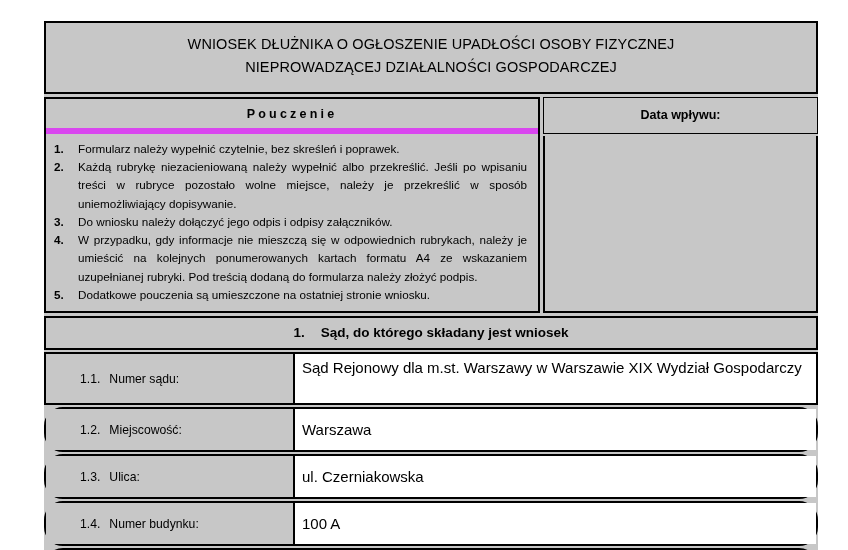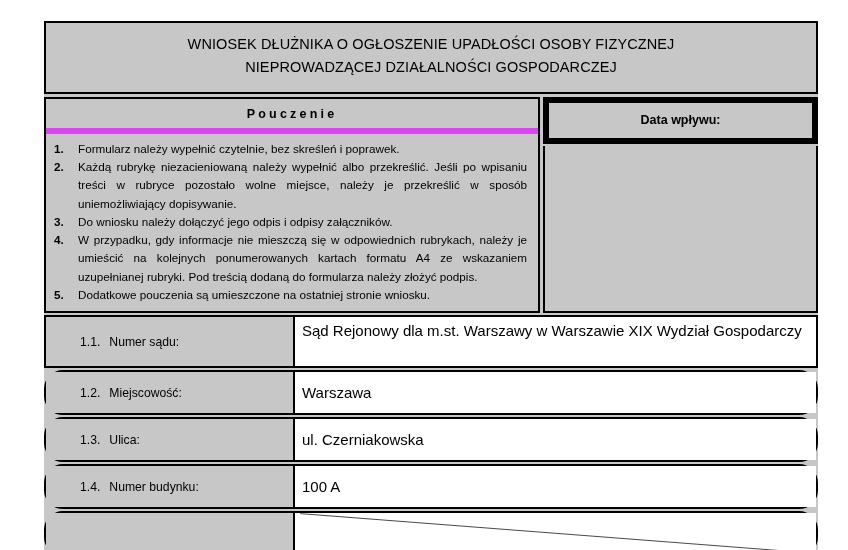--- a/index.html
+++ b/index.html
@@ -90,21 +90,21 @@
     text-justify: inter-word;
   }
 
   .date-col {
     flex: 1 1 auto;
     margin-left: 3px;
     display: flex;
     flex-direction: column;
   }
   .date-head {
-    border: 6px solid #000000;
+    border: 1px solid #000000;
     background: #c7c7c7;
     text-align: center;
     font-size: 12.5px;
     font-weight: bold;
     padding: 10px 0 11px 0;
     box-sizing: border-box;
   }
   .date-body {
     border: 2px solid #000000;
     border-top: none;
@@ -216,20 +216,23 @@
         </div>
       </div>
 
       <div class="date-col">
         <div class="date-head">Data wpływu:</div>
         <div class="date-body"></div>
       </div>
 
     </div>
 
+    <div class="section-head">
+      <span class="sec-num">1.</span><span>Sąd, do którego składany jest wniosek</span>
+    </div>
 
     <div class="rows">
 
       <div class="frow row-h1">
         <div class="f-label">
           <span class="f-num">1.1.</span>
           <span>Numer sądu:</span>
         </div>
         <div class="f-value two-line">Sąd Rejonowy dla m.st. Warszawy w Warszawie XIX Wydział Gospodarczy</div>
       </div>

